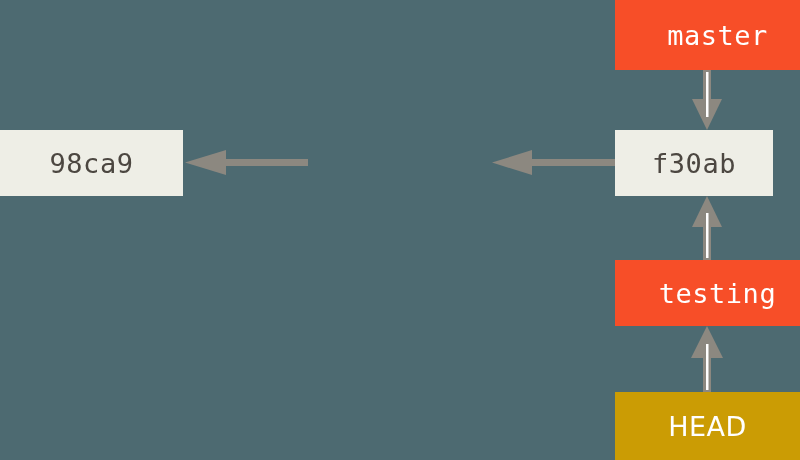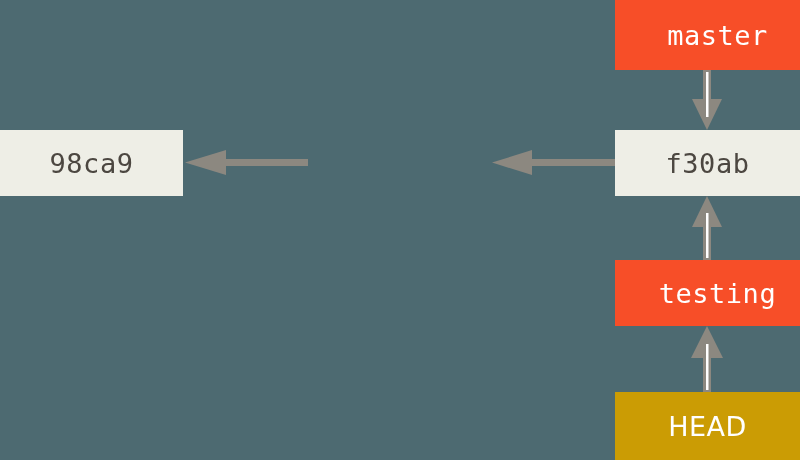--- a/index.html
+++ b/index.html
@@ -83,21 +83,21 @@
 
     <g>
       <rect x="703" y="342" width="8" height="50" fill="#8c8880"></rect>
       <polygon points="707,326 691,358 723,358" fill="#8c8880"></polygon>
       <rect x="706" y="344" width="2.5" height="46" fill="#ffffff"></rect>
     </g>
   </svg>
 
   <div class="node branch" style="left:615px; top:0px; width:185px; height:70px;">master</div>
 
-  <div class="node commit" style="left:615px; top:130px; width:185px; height:66px;">f30ab</div>
+  <div class="node commit" style="left:615px; top:130px; width:158px; height:66px;">f30ab</div>
 
 
   <div class="node commit" style="left:0px; top:130px; width:183px; height:66px;">98ca9</div>
 
   <div class="node branch" style="left:615px; top:260px; width:185px; height:66px;">testing</div>
 
   <div class="node head" style="left:615px; top:392px; width:185px; height:68px;">HEAD</div>
 
 </div>
 

